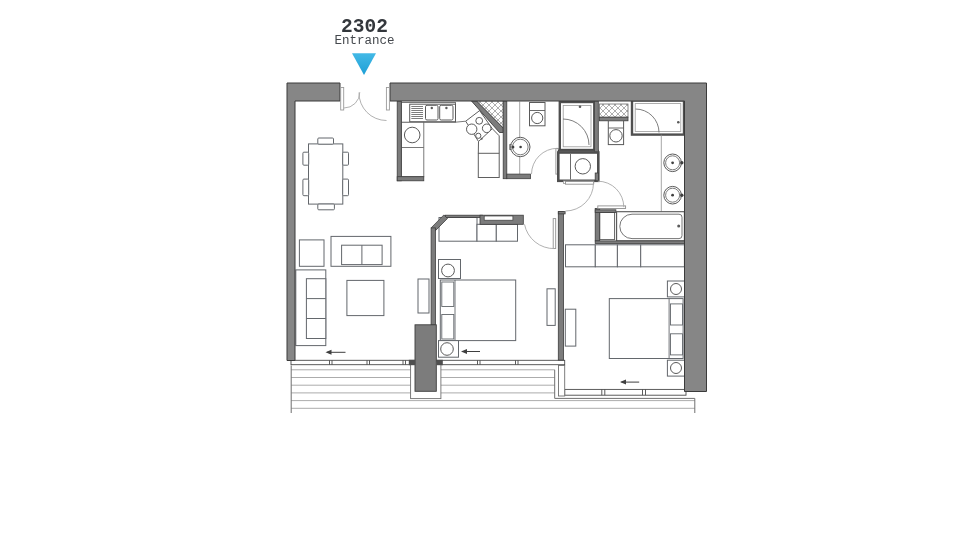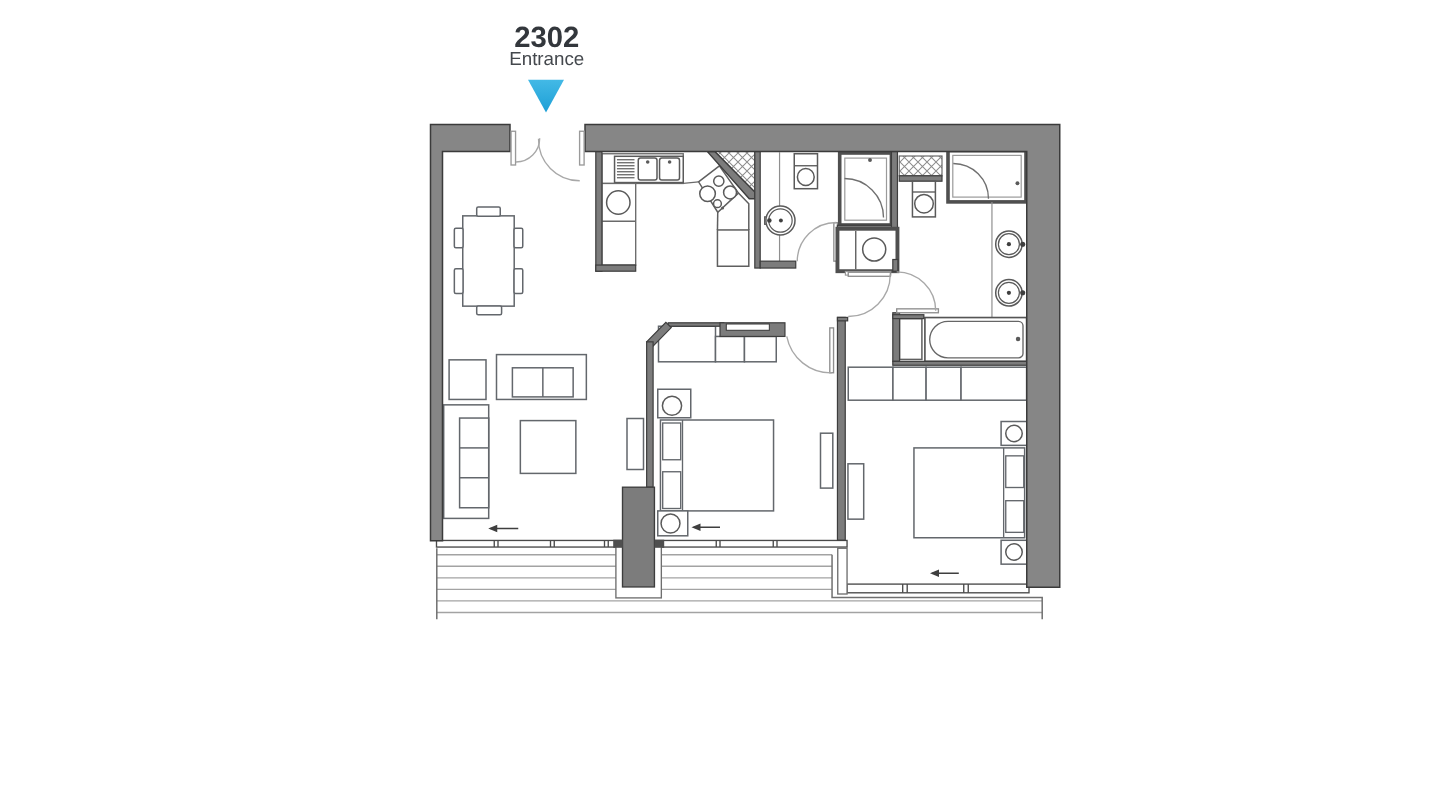--- a/index.html
+++ b/index.html
@@ -1,17 +1,17 @@
 <!DOCTYPE html>
 <html><head>
 <meta charset="utf-8">
 <style>
   html,body{margin:0;padding:0;background:#ffffff;}
   #stage{position:relative;width:960px;height:413px;background:#ffffff;overflow:hidden;
-         font-family:Liberation Sans, sans-serif;}
+         font-family:Liberation Mono, monospace;}
 </style>
 </head>
 <body>
 <div id="stage">
 <svg width="960" height="540" viewBox="0 0 960 540">
 <defs>
   <pattern id="xh" patternUnits="userSpaceOnUse" width="6" height="6">
     <path d="M0,0 L6,6 M6,0 L0,6" stroke="#8d8d8d" stroke-width="0.7" fill="none"></path>
   </pattern>
   <linearGradient id="tri" x1="0" y1="0" x2="0" y2="1">

